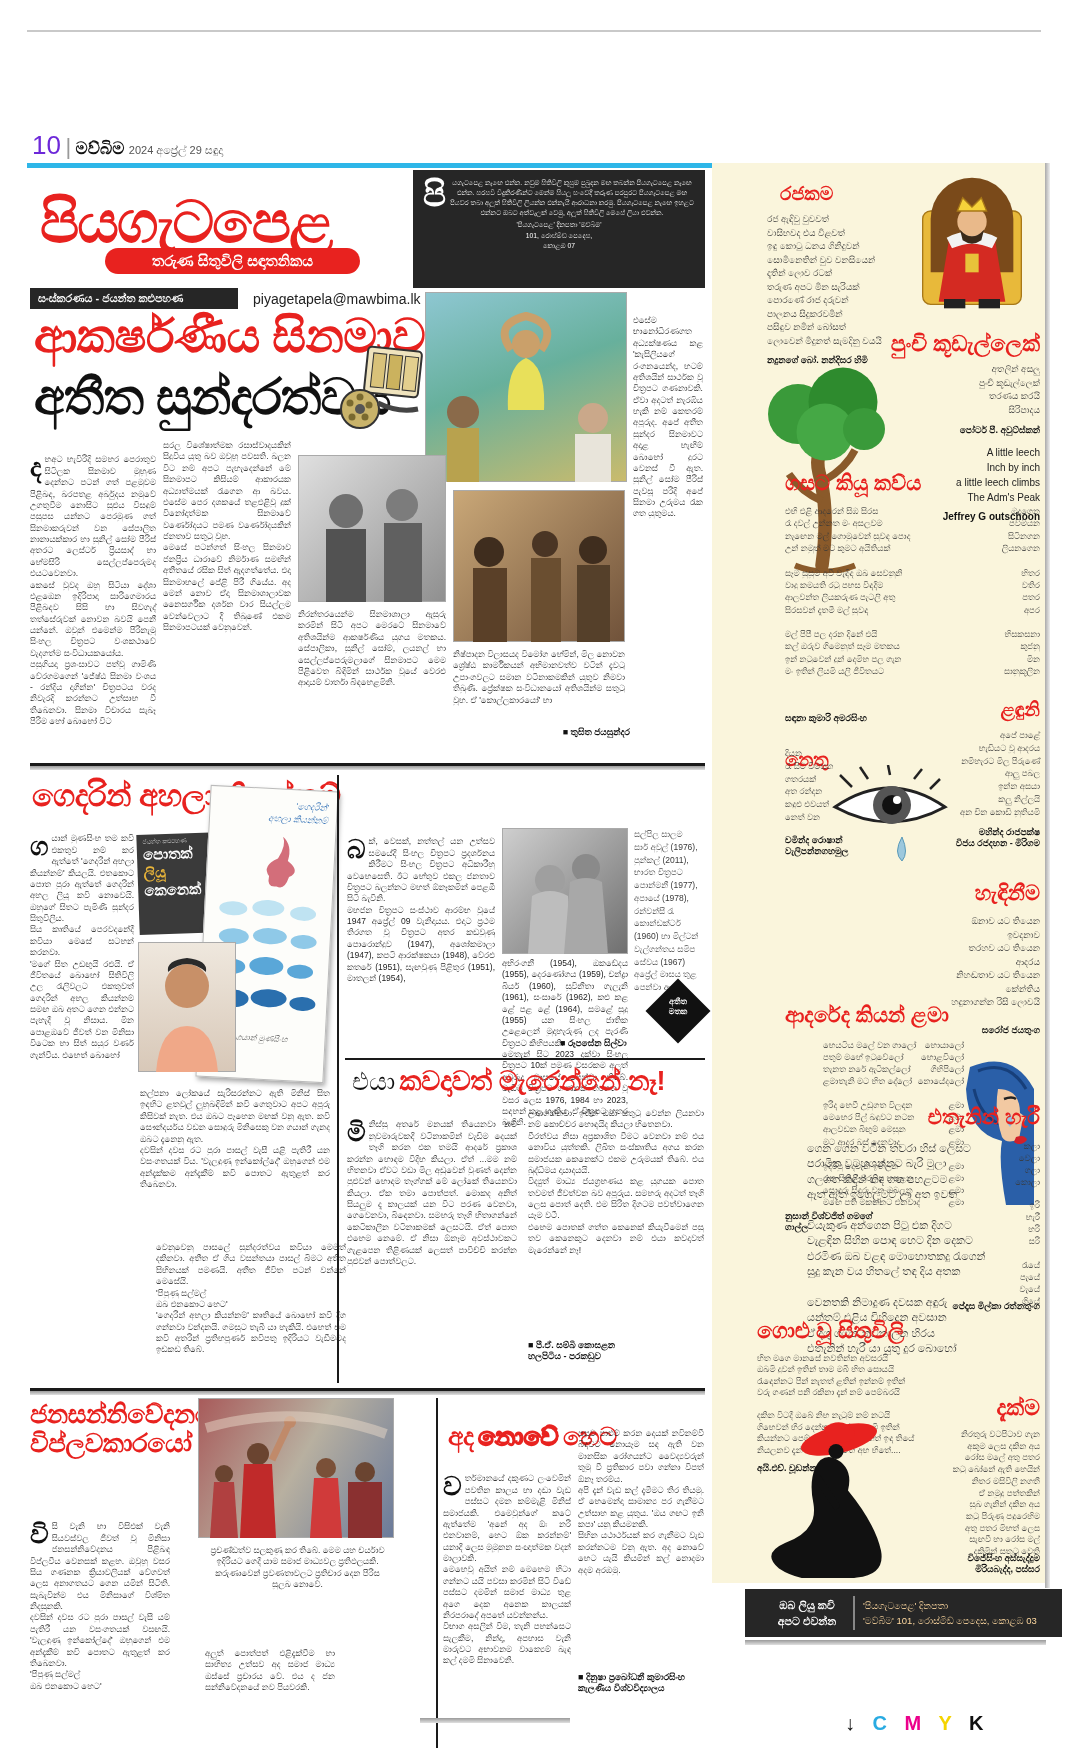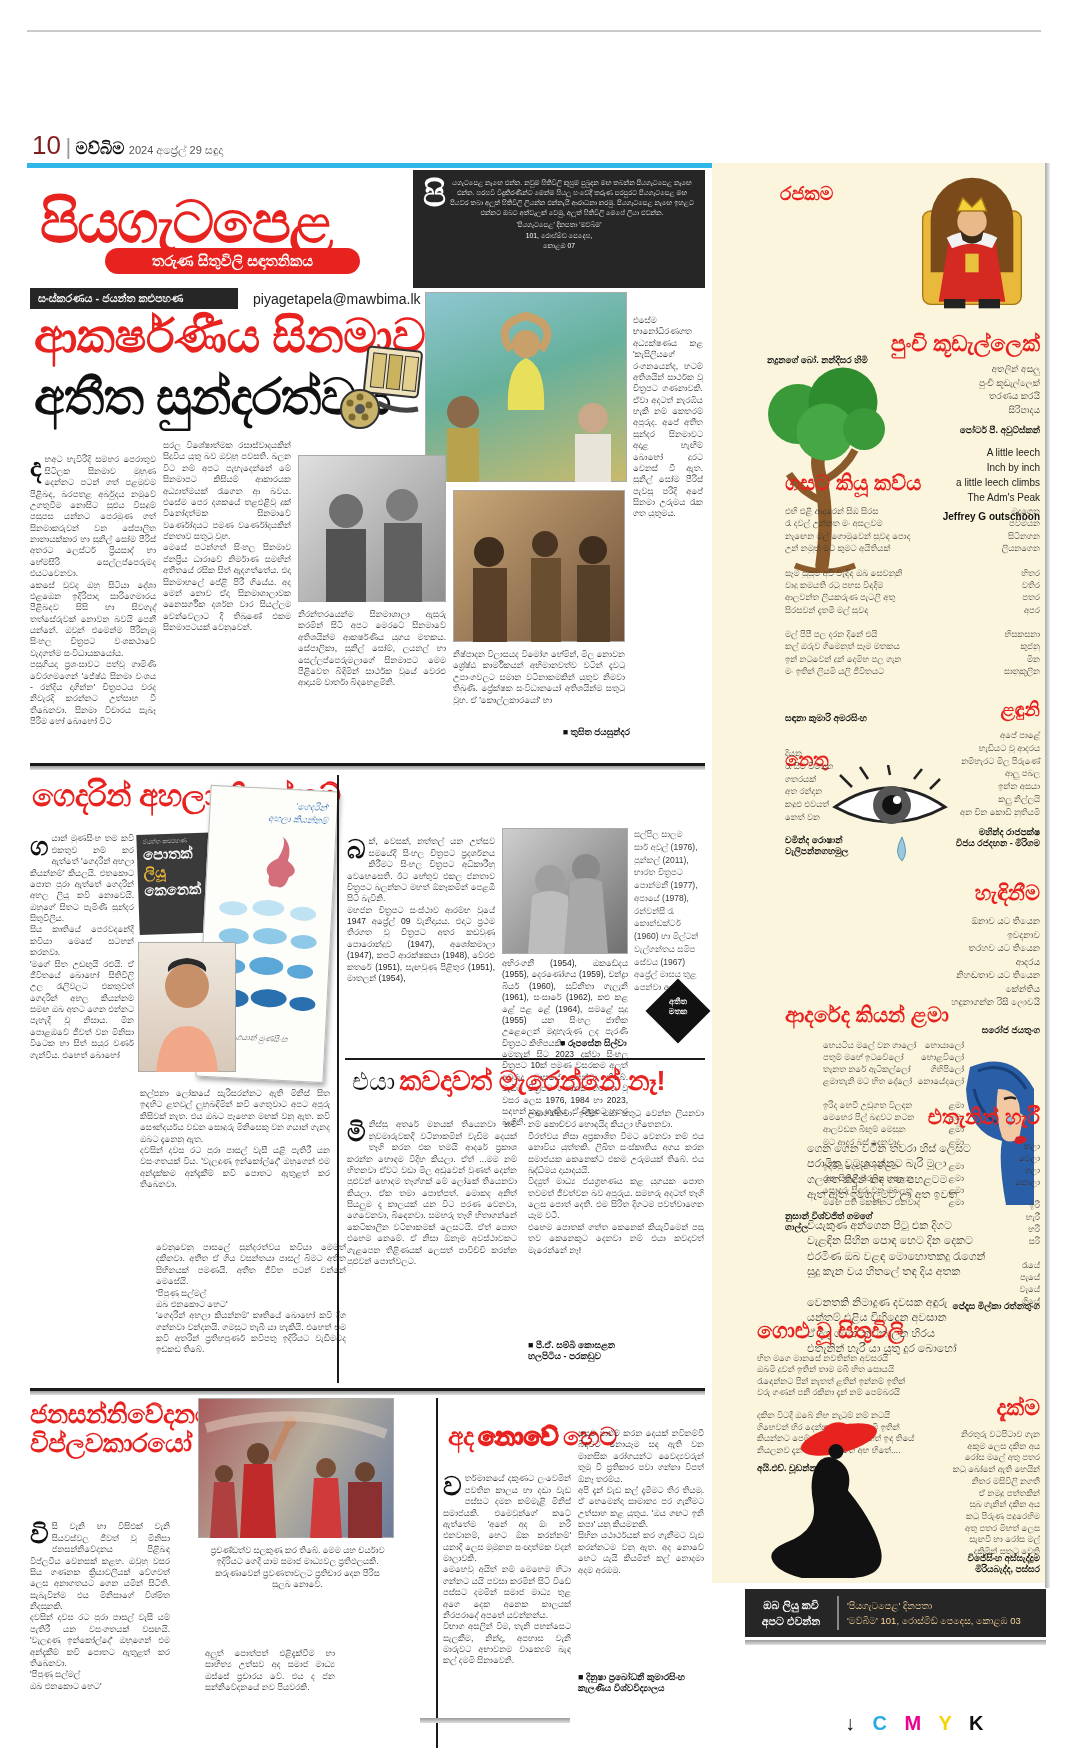--- a/index.html
+++ b/index.html
@@ -11,33 +11,33 @@
   .by{font-weight:bold;font-size:9px;color:#111;white-space:pre-line;}
   .rh{color:#e8221f;font-weight:bold;letter-spacing:-.5px;}
   .outline{color:#fff;-webkit-text-stroke:1.4px #e8221f;}
   .ph{color:#e8221f;font-weight:bold;font-size:19px;margin:0;}
   .pt{font-size:9px;line-height:1.5;color:#3a3a3a;white-space:pre-line;}
   .pa{font-weight:bold;font-size:9px;color:#111;white-space:pre-line;}
   .photo{background:#ccc;box-shadow:0 0 0 1px #aaa inset;}
   .rule{background:#1a1a1a;}
   .shadowbar{background:linear-gradient(#9a9a9a,#e0e0e0);}
   .pill{background:#e8221f;color:#fff;border-radius:18px;text-align:center;font-weight:bold;}
-  .blackbox{background:#262626;color:#fff;}
+  .blackbox{background:#262626;color:#fff;padding-left:16px;}
   .sidebar{background:#faf5dc;}
   .rightcol{text-align:right;}
 </style>
 </head>
 <body>
 
 <div class="page">
 
   <div class="abs" style="left:27px;top:30px;width:1014px;height:2px;background:#c9c9c9;"></div>
 
   <div class="abs" style="left:32px;top:130px;width:500px;height:34px;">
-    <span style="font-size:26px;color:#7f1d1d;">10</span>
+    <span style="font-size:26px;color:#6d28d9;">10</span>
     <span style="color:#999;font-size:22px;">|</span>
     <span style="font-size:17px;font-weight:bold;color:#111;">මව්බිම</span>
     <span style="font-size:11px;color:#555;">2024 අප්‍රේල් 29 සඳුදා</span>
   </div>
   <div class="abs" style="left:27px;top:163px;width:1014px;height:5px;background:#2eb6e8;"></div>
 
   <div class="abs" style="left:40px;top:188px;width:380px;font-size:58px;font-weight:bold;color:#e8221f;letter-spacing:-2px;">පියගැටපෙළ</div>
   <div class="abs pill" style="left:105px;top:248px;width:255px;height:26px;line-height:26px;font-size:15px;">තරුණ සිතුවිලි සඳාතනිකය</div>
 
   <div class="abs blackbox" style="left:413px;top:170px;width:292px;height:118px;padding:8px 10px;box-sizing:border-box;">
@@ -282,20 +282,30 @@
         <path d="M28 50 h34 l8 48 h-50z" fill="#d42a22"></path>
         <path d="M26 50 q19-10 38 0 l-4 8 q-15-7-30 0z" fill="#f2f2f2"></path>
         <circle cx="45" cy="38" r="11" fill="#e9b98a"></circle>
         <path d="M36 44 q9 10 18 0 l-2 8 q-7 5-14 0z" fill="#3a2a1a"></path>
         <path d="M34 30 l4-10 7 7 7-7 4 10z" fill="#f6d23a" stroke="#a87818"></path>
         <rect x="40" y="62" width="10" height="14" fill="#e8c23a"></rect>
         <rect x="24" y="96" width="16" height="7" fill="#222"></rect>
           <rect x="50" y="96" width="16" height="7" fill="#222"></rect>
       </svg>
     </div>
+    <div class="abs pt" style="left:55px;top:50px;width:150px;">රජ ඇඳිවු වුවවත්
+වාසිභවද එය විළවත්
+ඉඳු කොටු ධනය ගිනිදුවන්
+සොමිනෙතින් වුව වනසියෙන්
+දෑතින් ලොව රටක්
+තරුණ අපට මින සැරියක්
+පොරණේ රාජ දරුවන්
+පාලනය සිදුකරවමින්
+පසිඳුව නමින් බෝසත්
+ලොවෙන් මිදුනත් සැමදිනු වයයි</div>
     <div class="abs pa" style="left:55px;top:192px;">නදුනගේ බෝ. නන්දිසර හිමි</div>
 
     <div class="abs ph rightcol" style="left:128px;top:168px;width:200px;font-size:22px;">පුංචි කූඩැල්ලෙක්</div>
     <div class="abs" style="left:38px;top:200px;">
       <svg width="150" height="210" viewBox="0 0 100 140">
         <path d="M48 135 q5-36-2-62 q-3-12 5-24" stroke="#8a5a2a" stroke-width="9" fill="none" stroke-linecap="round"></path>
         <path d="M48 92 q-14-6-22-18 M50 78 q14-8 20-20" stroke="#8a5a2a" stroke-width="5" fill="none"></path>
         <circle cx="32" cy="34" r="20" fill="#3a9a3a"></circle>
           <circle cx="62" cy="26" r="23" fill="#2e8b2e"></circle>
         <circle cx="50" cy="46" r="19" fill="#45a845"></circle>

